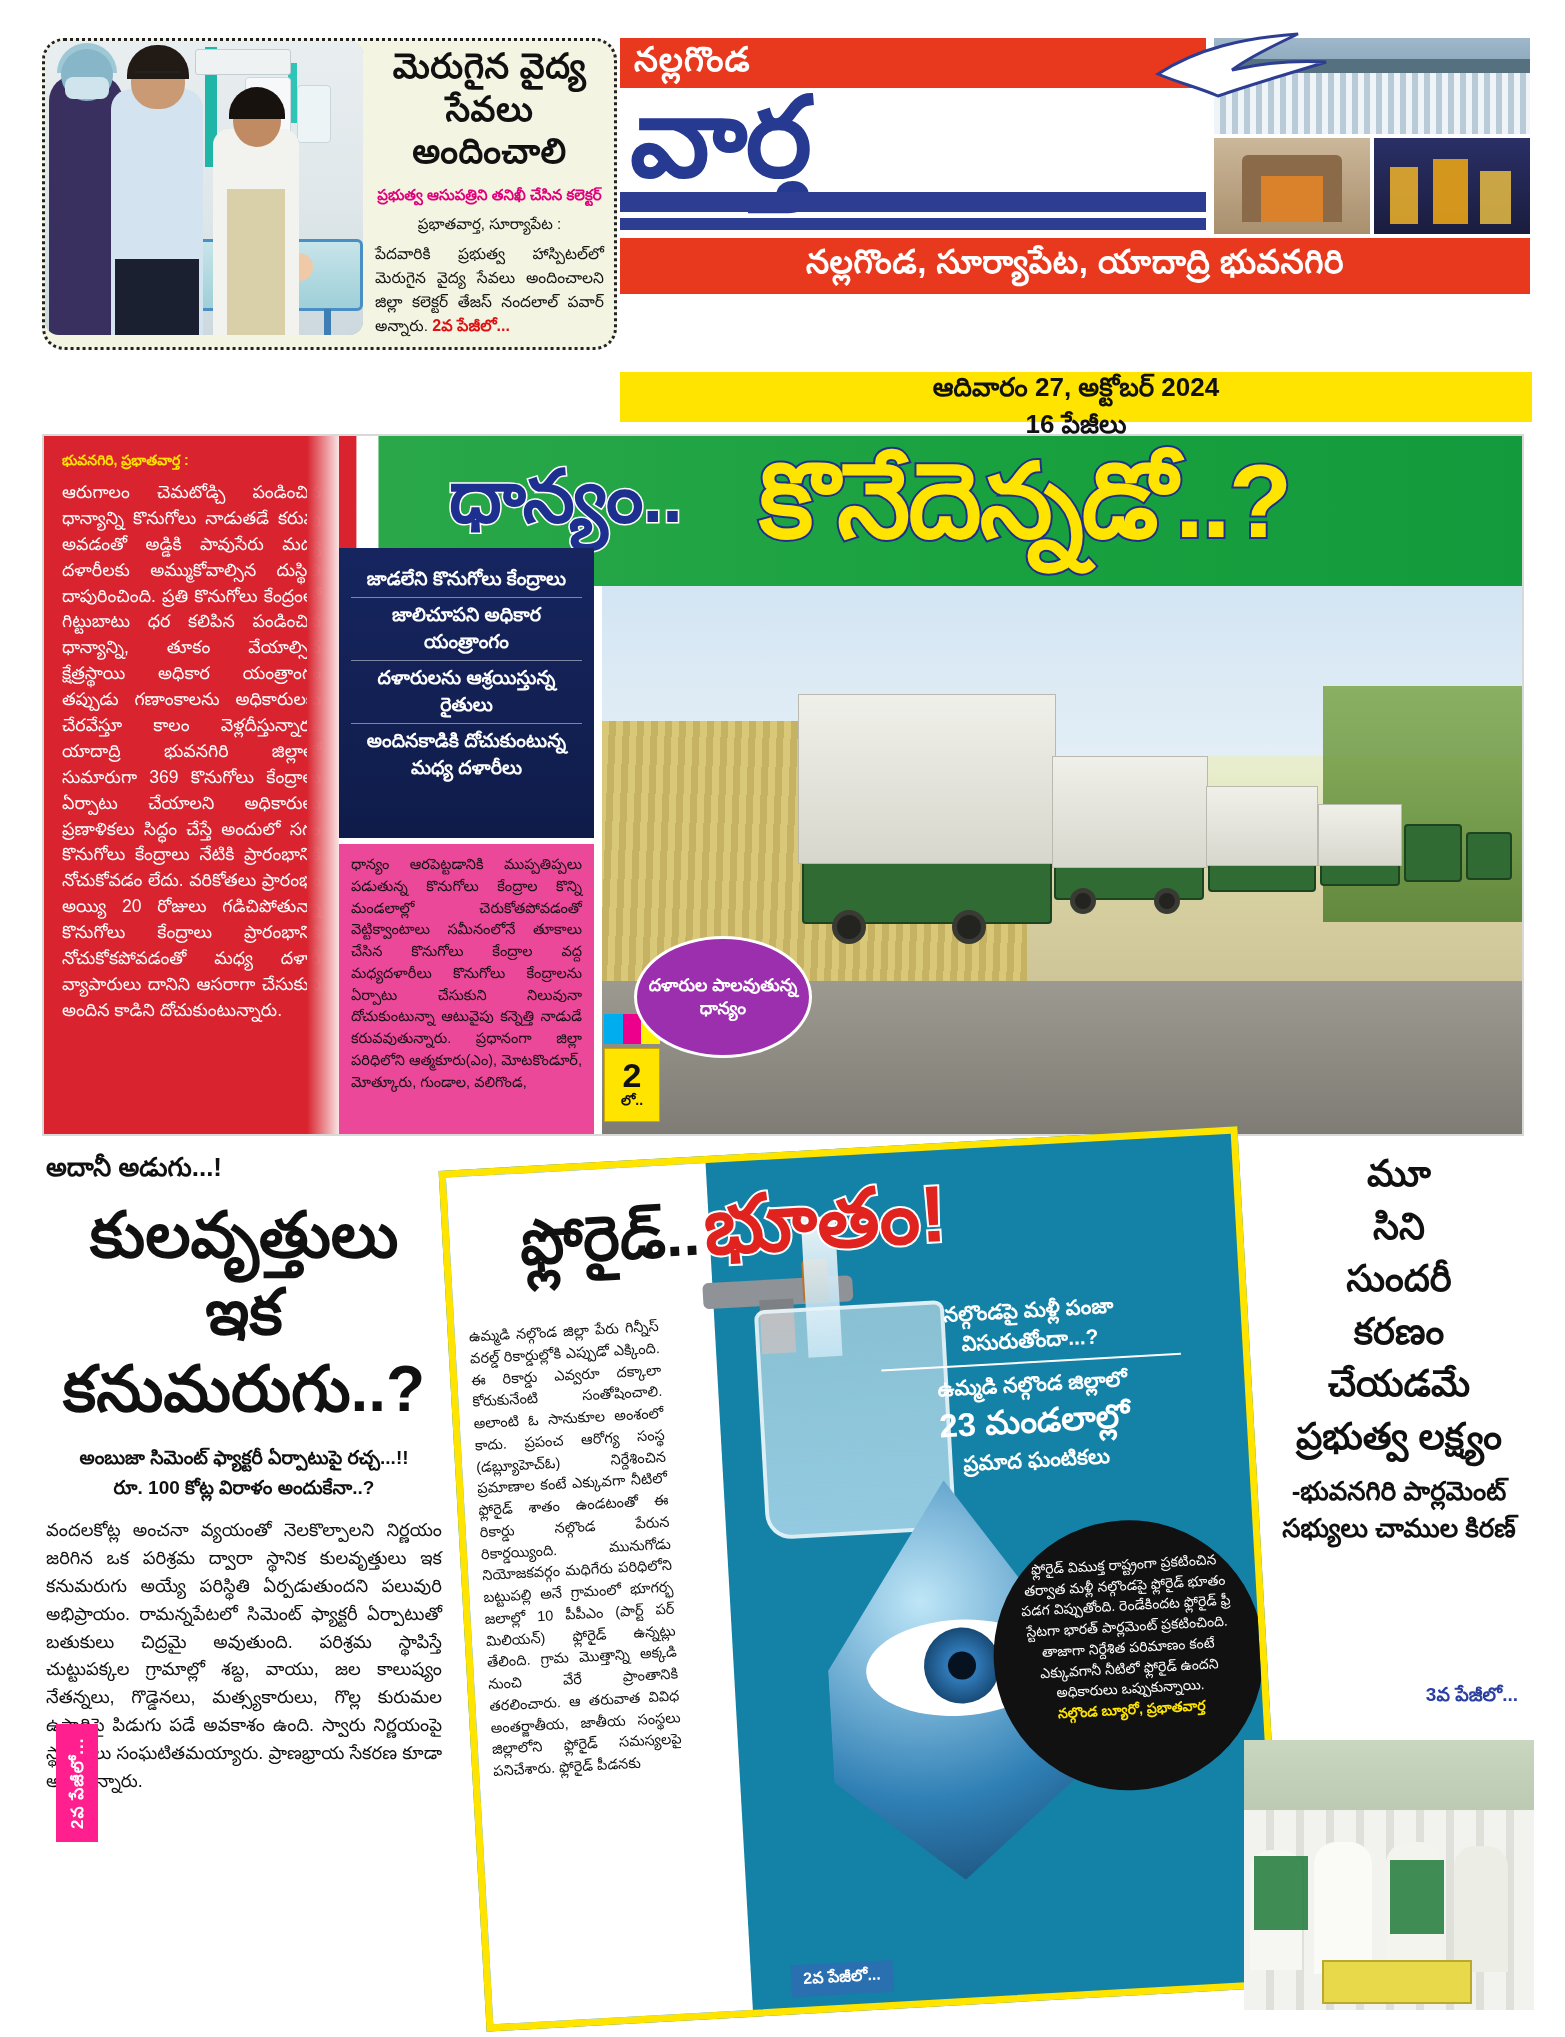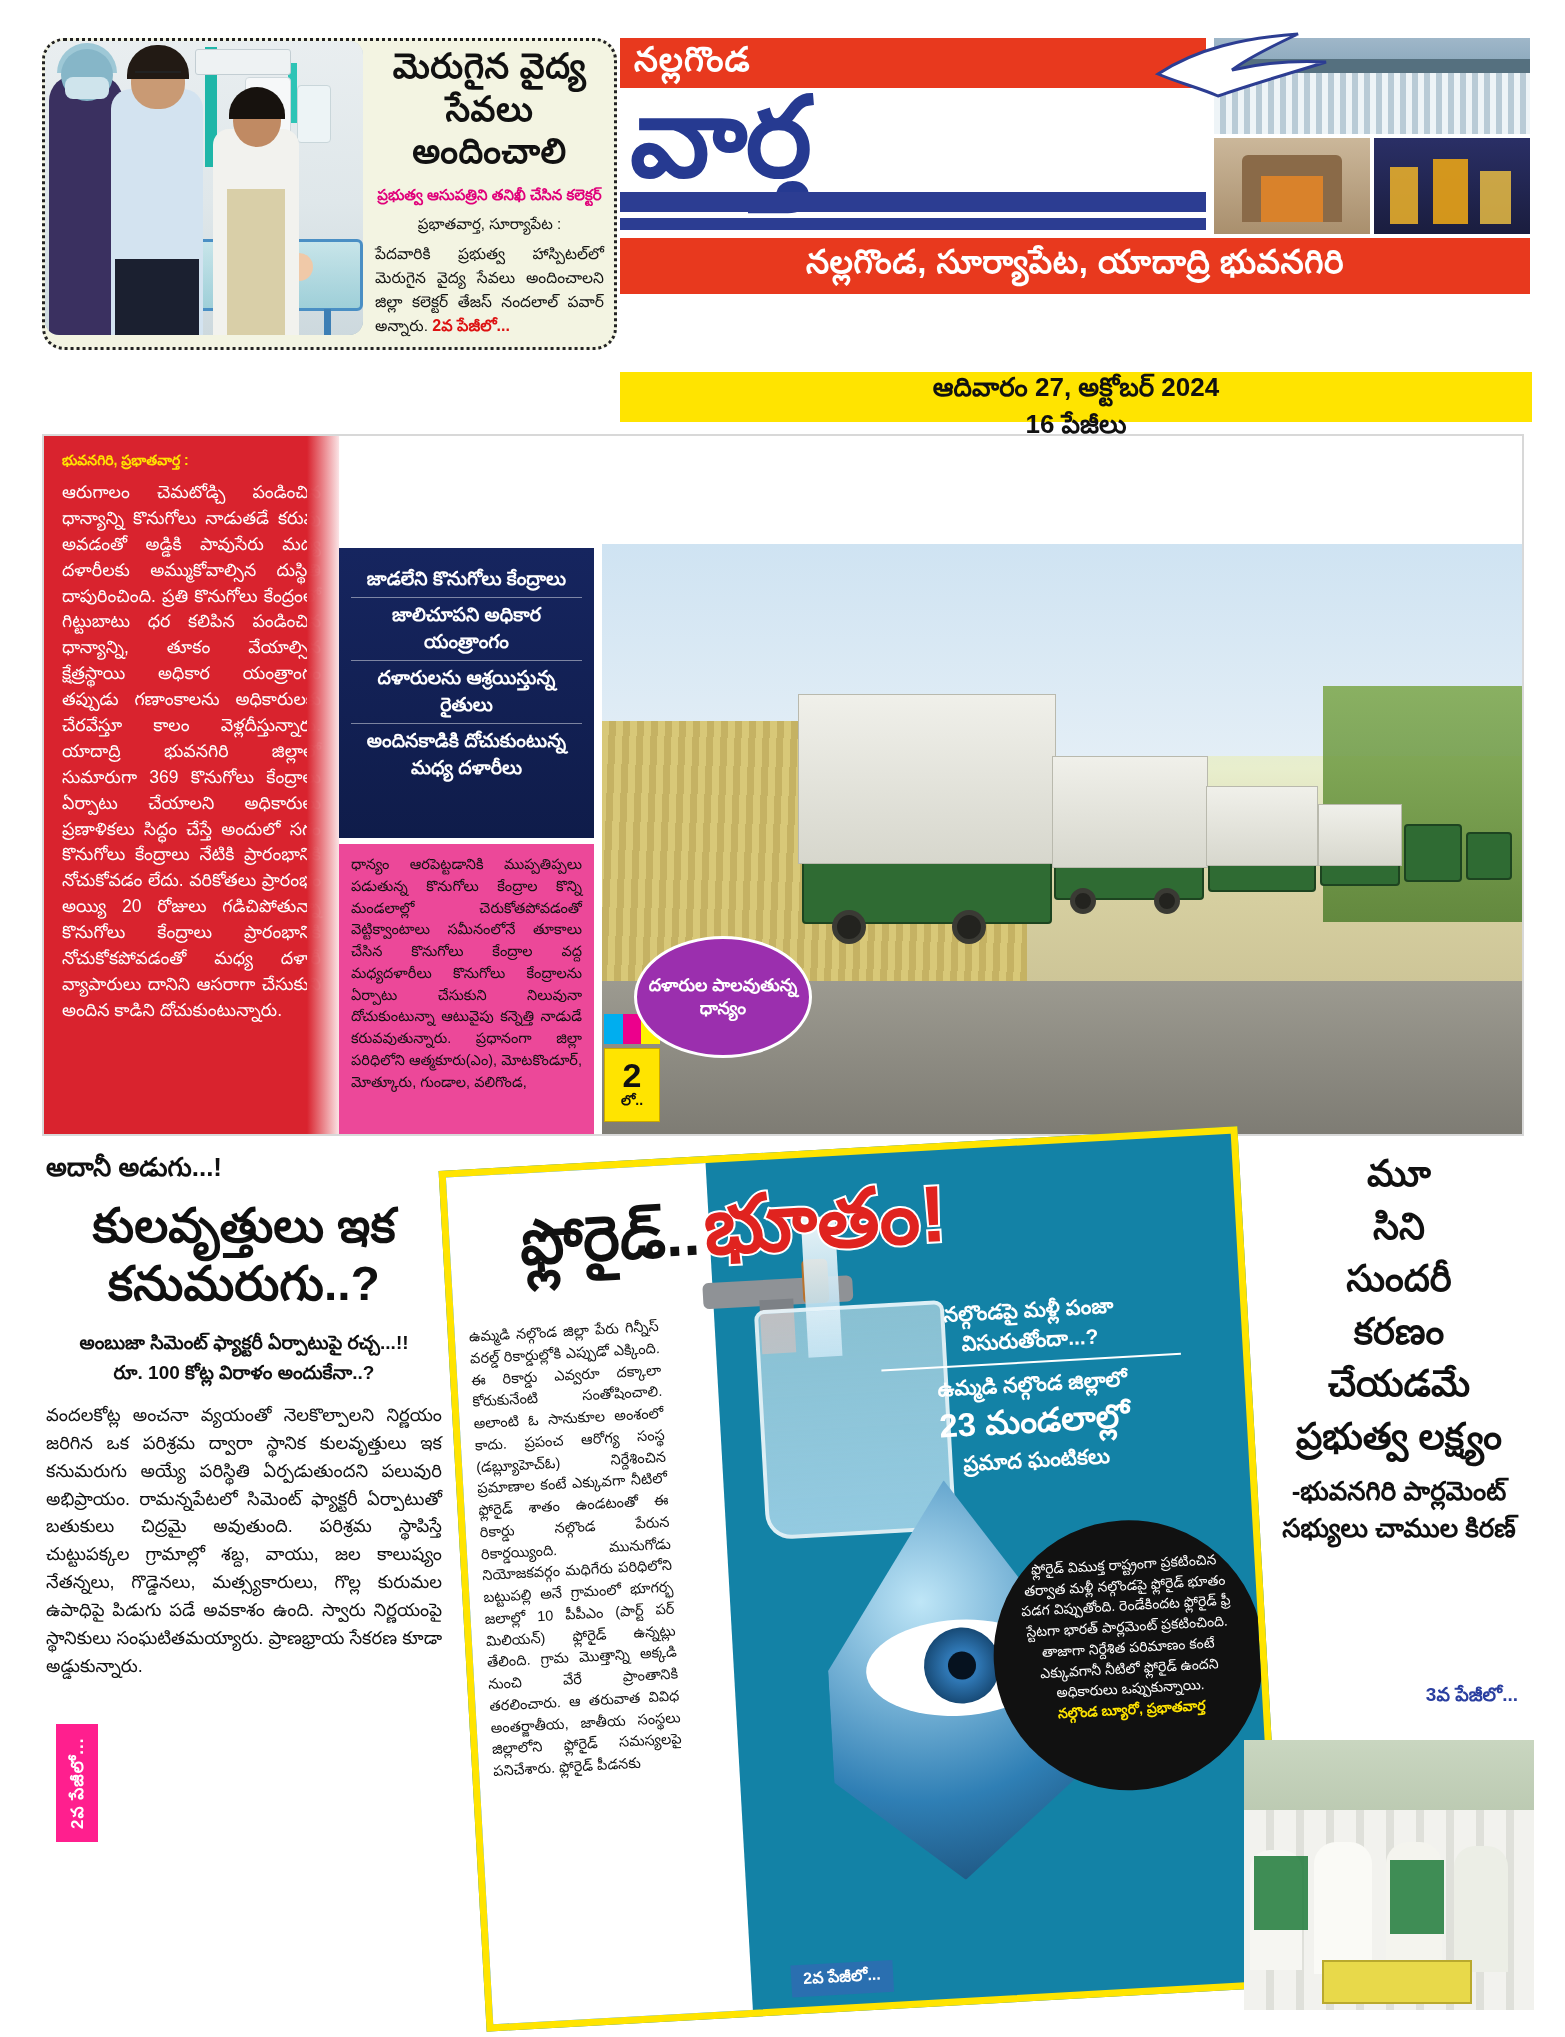--- a/index.html
+++ b/index.html
@@ -171,21 +171,21 @@
     background:#9b2fae; border:3px solid #fff; color:#fff; display:flex; flex-direction:column;
     align-items:center; justify-content:center; text-align:center; z-index:7;
     font-size:17.5px; font-weight:bold; line-height:1.32;
   }
 
   
   .bot { position:absolute; left:42px; top:1148px; width:1482px; height:862px; }
 
   .bl { position:absolute; left:0; top:0; width:410px; height:862px; padding:4px 10px 0 4px;}
   .bl .kick { font-size:26px; font-weight:bold; color:#111; }
-  .bl .h1 { text-align:center; font-size:48px; font-weight:bold; color:#111; line-height:1.2; margin-top:8px;}
+  .bl .h1 { text-align:center; font-size:64px; font-weight:bold; color:#111; line-height:1.2; margin-top:8px;}
   .bl .sub1 { text-align:center; font-size:19px; font-weight:bold; color:#111; margin-top:18px; line-height:1.35;}
   .bl .sub2 { text-align:center; font-size:19px; font-weight:bold; color:#111; margin-top:6px;}
   .bl p { font-size:18px; line-height:1.55; text-align:justify; margin-top:14px; color:#111;}
   .bl-badge {
     position:absolute; left:14px; bottom:168px; width:42px; height:118px; background:#ff1f8e;
     color:#fff; display:flex; align-items:center; justify-content:center; font-weight:bold;
     font-size:17px; writing-mode:vertical-rl; transform:rotate(180deg); letter-spacing:1px;
   }
 
   .bc { position:absolute; left:420px; top:0; width:800px; height:862px;
@@ -348,20 +348,25 @@
       <div class="wheel" style="left:468px;top:344px;width:26px;height:26px;"></div>
       <div class="wheel" style="left:552px;top:344px;width:26px;height:26px;"></div>
       <div class="truck" style="left:606px;top:252px;width:108px;height:96px;"></div>
       <div class="tarp" style="left:604px;top:242px;width:112px;height:80px;"></div>
       <div class="truck" style="left:718px;top:268px;width:80px;height:74px;"></div>
       <div class="tarp" style="left:716px;top:260px;width:84px;height:62px;"></div>
       <div class="truck" style="left:802px;top:280px;width:58px;height:58px;"></div>
       <div class="truck" style="left:864px;top:288px;width:46px;height:48px;"></div>
     </div>
 
+    <div class="mid-banner">
+      <div class="spl"></div>
+      <div class="hl1">ధాన్యం..</div>
+      <div class="hl2">కొనేదెన్నడో..?</div>
+    </div>
 
     <div class="mid-dark">
       <div class="ln">జాడలేని కొనుగోలు కేంద్రాలు</div>
       <div class="ln">జాలిచూపని అధికార యంత్రాంగం</div>
       <div class="ln">దళారులను ఆశ్రయిస్తున్న రైతులు</div>
       <div class="ln">అందినకాడికి దోచుకుంటున్న మధ్య దళారీలు</div>
     </div>
 
     <div class="mid-caption">ధాన్యం ఆరపెట్టడానికి ముప్పతిప్పలు పడుతున్న కొనుగోలు కేంద్రాల కొన్ని మండలాల్లో చెరుకోతపోవడంతో వెట్టిక్వాంటాలు సమీనంలోనే తూకాలు చేసిన కొనుగోలు కేంద్రాల వద్ద మధ్యదళారీలు కొనుగోలు కేంద్రాలను ఏర్పాటు చేసుకుని నిలువునా దోచుకుంటున్నా ఆటువైపు కన్నెత్తి నాడుడే కరువవుతున్నారు. ప్రధానంగా జిల్లా పరిధిలోని ఆత్మకూరు(ఎం), మోటకొండూర్, మోత్కూరు, గుండాల, వలిగొండ,</div>
 

